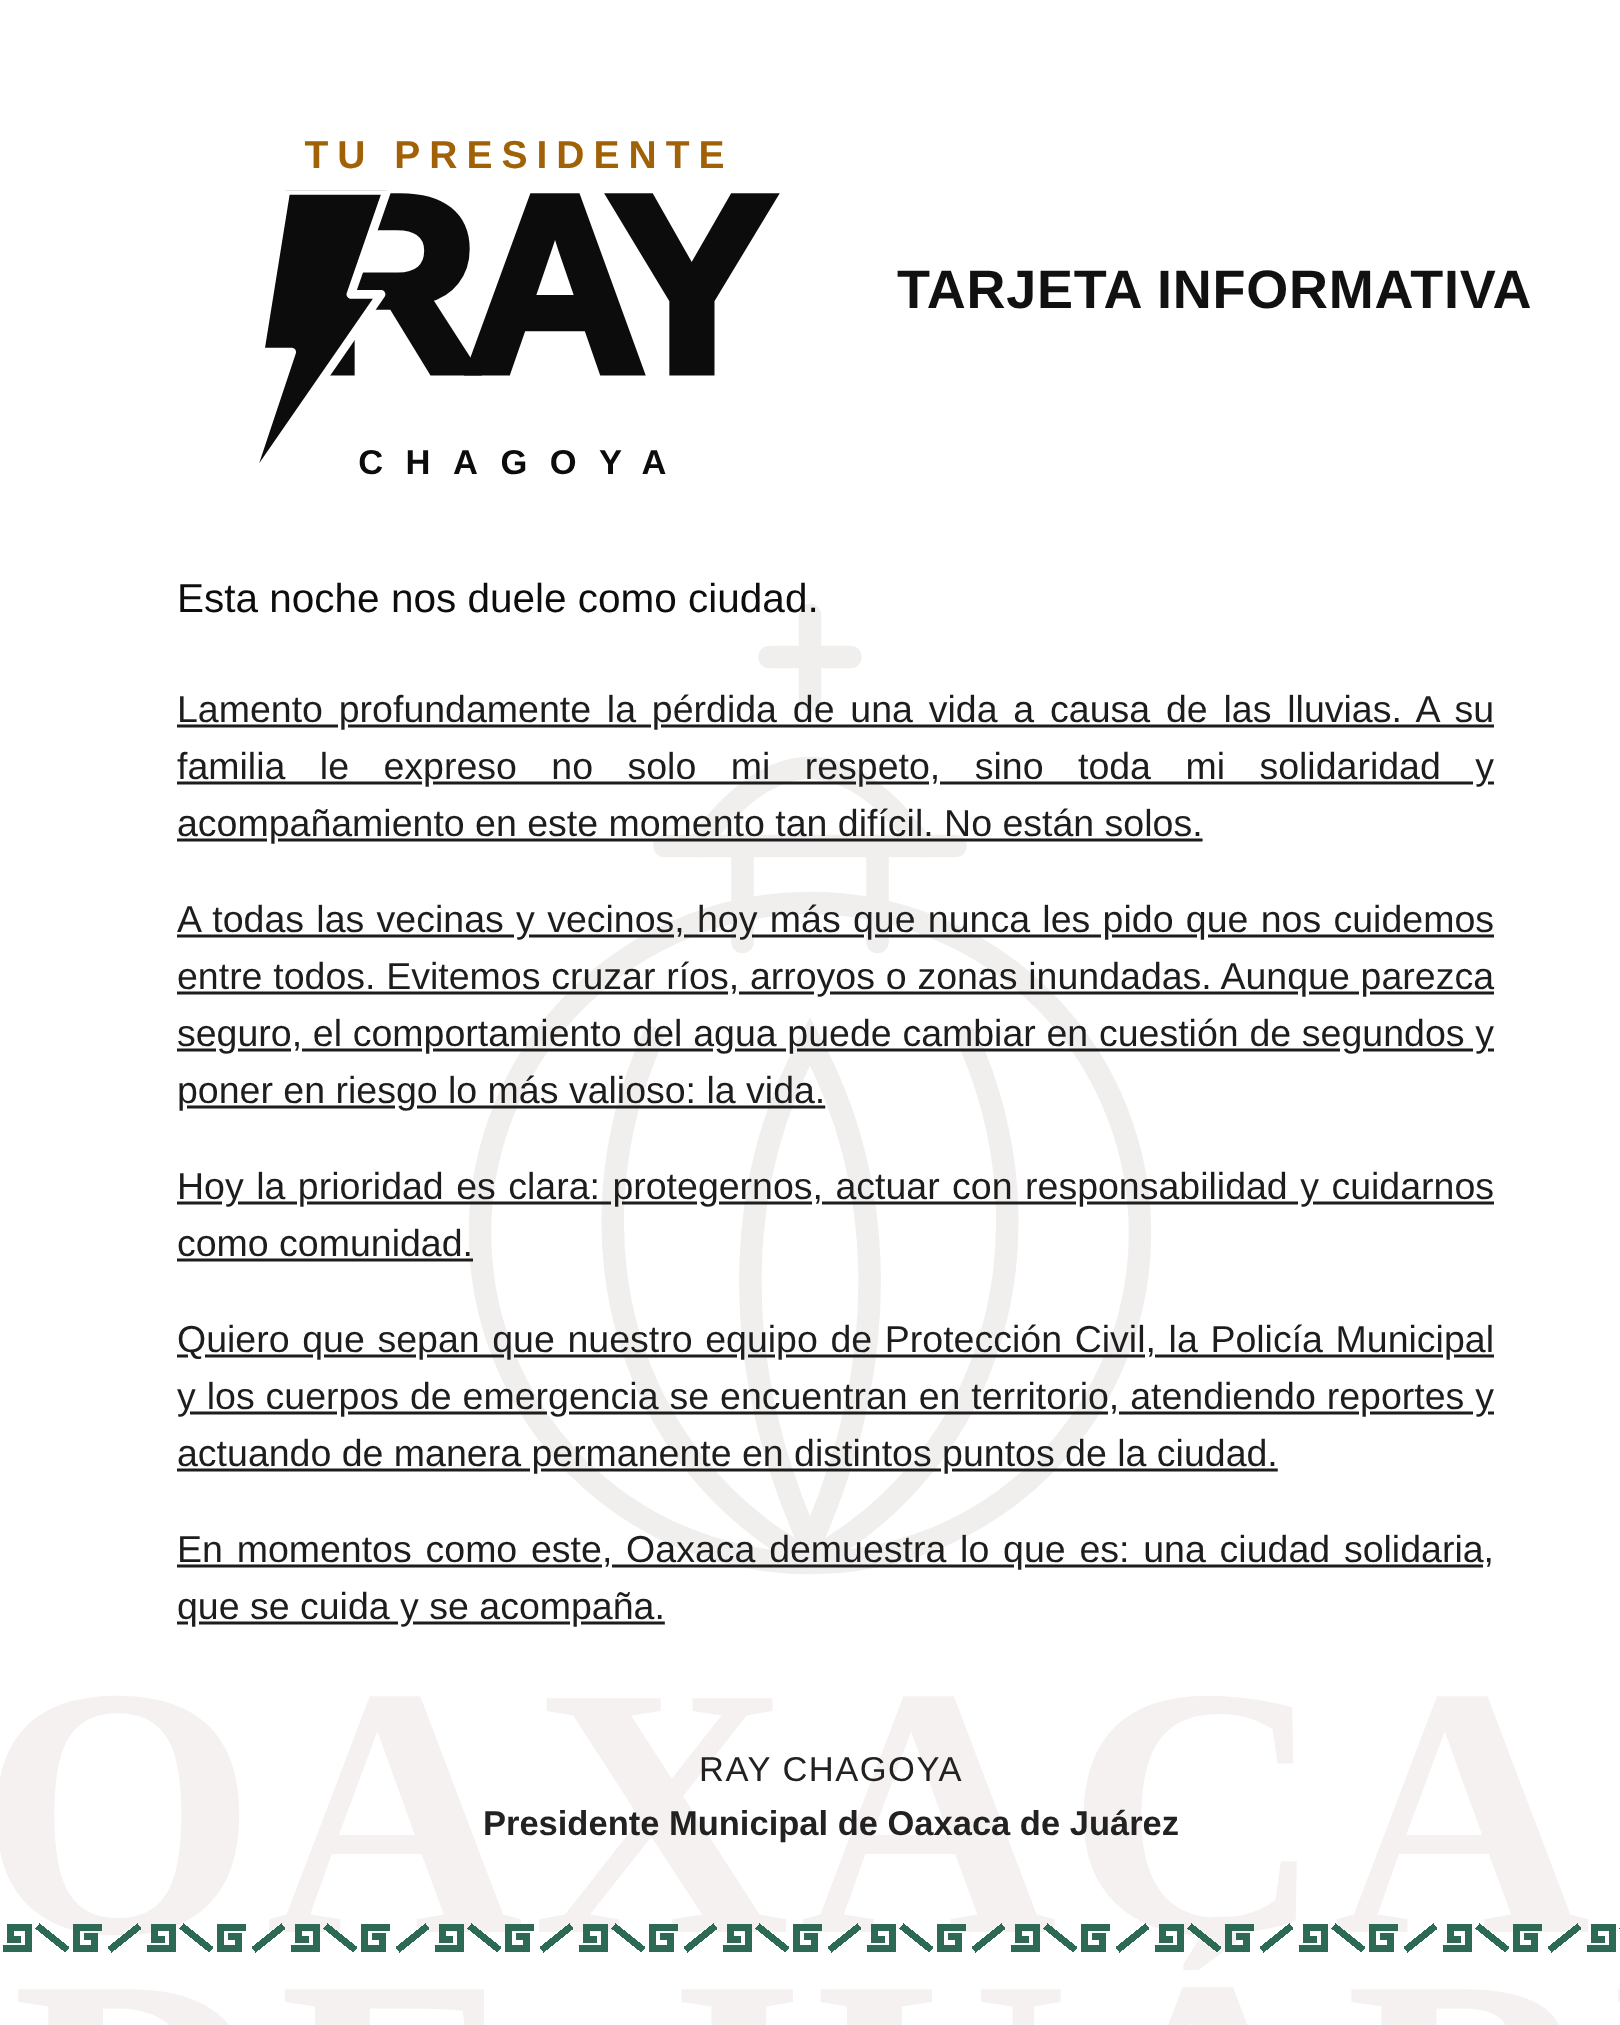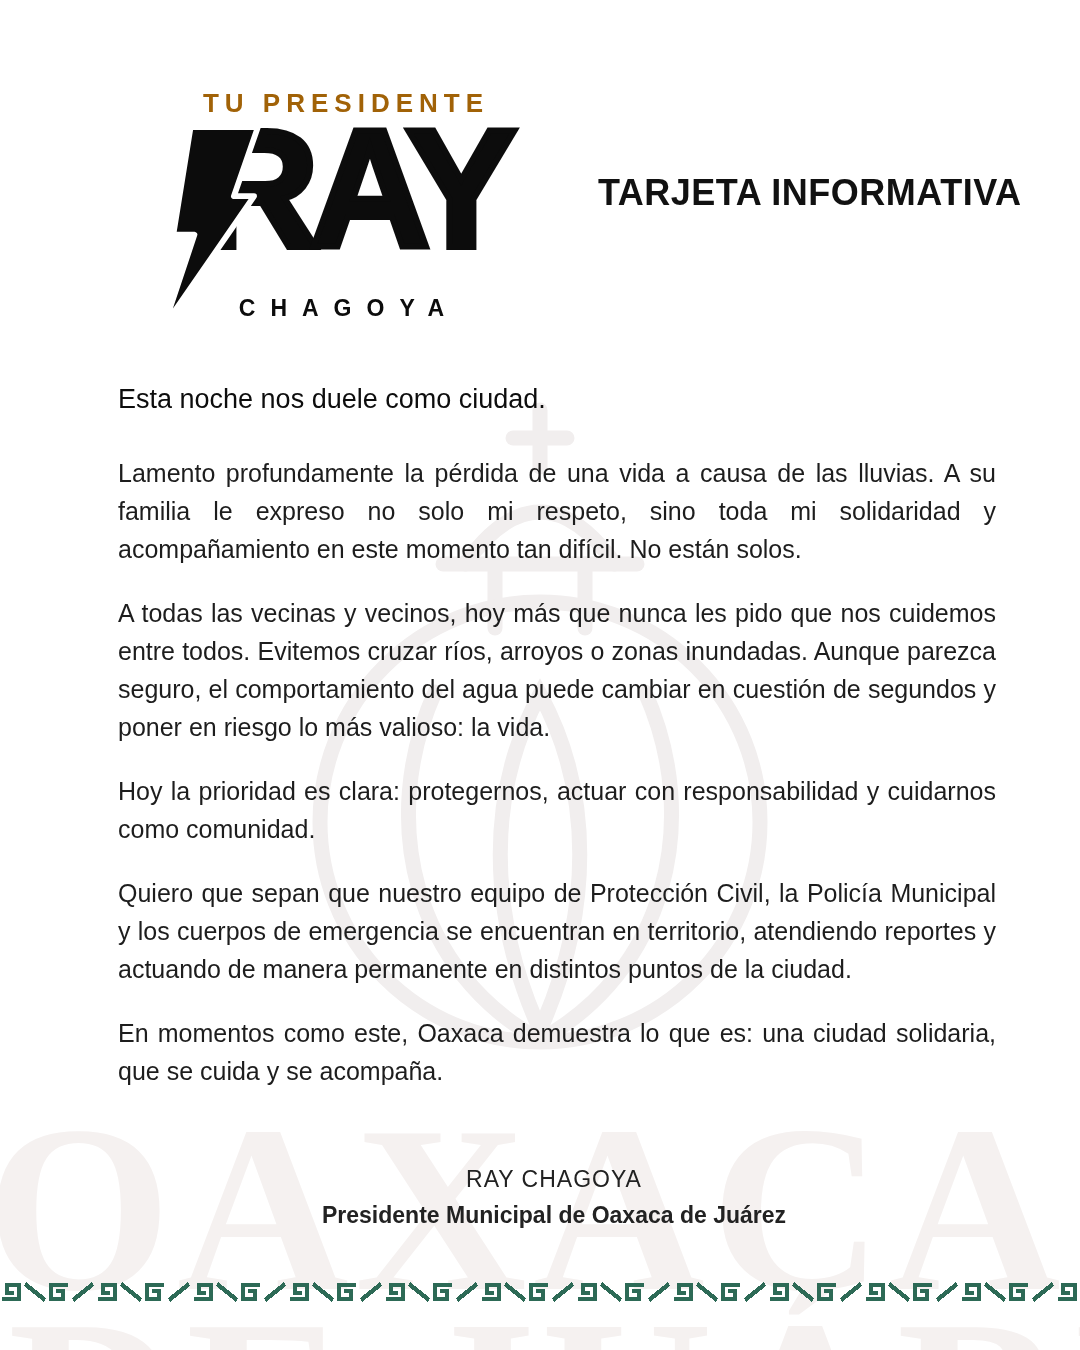--- a/index.html
+++ b/index.html
@@ -72,21 +72,21 @@
     position: absolute; left: 118px; top: 380px; width: 878px;
     font-size: 25px; line-height: 38px;
     text-align: justify;
     color: #1d1d1d;
     z-index: 2;
   }
   .body-text h2 {
     font-size: 27px; font-weight: 400; color: #0d0d0d;
     margin: 0 0 36px 0; text-align: left;
   }
-  .body-text p { margin: 0 0 26px 0; }
+  .body-text p { margin: 0 0 26px 0; text-decoration: underline; }
 
   
   .signature {
     position: absolute; left: 0; top: 1166px; width: 1080px;
     text-align: center; z-index: 2; color: #222222; padding-left: 28px;
   }
   .sig-name { font-size: 23px; letter-spacing: 1px; }
   .sig-role { font-size: 23px; margin-top: 9px; font-weight: bold; }
 
   

